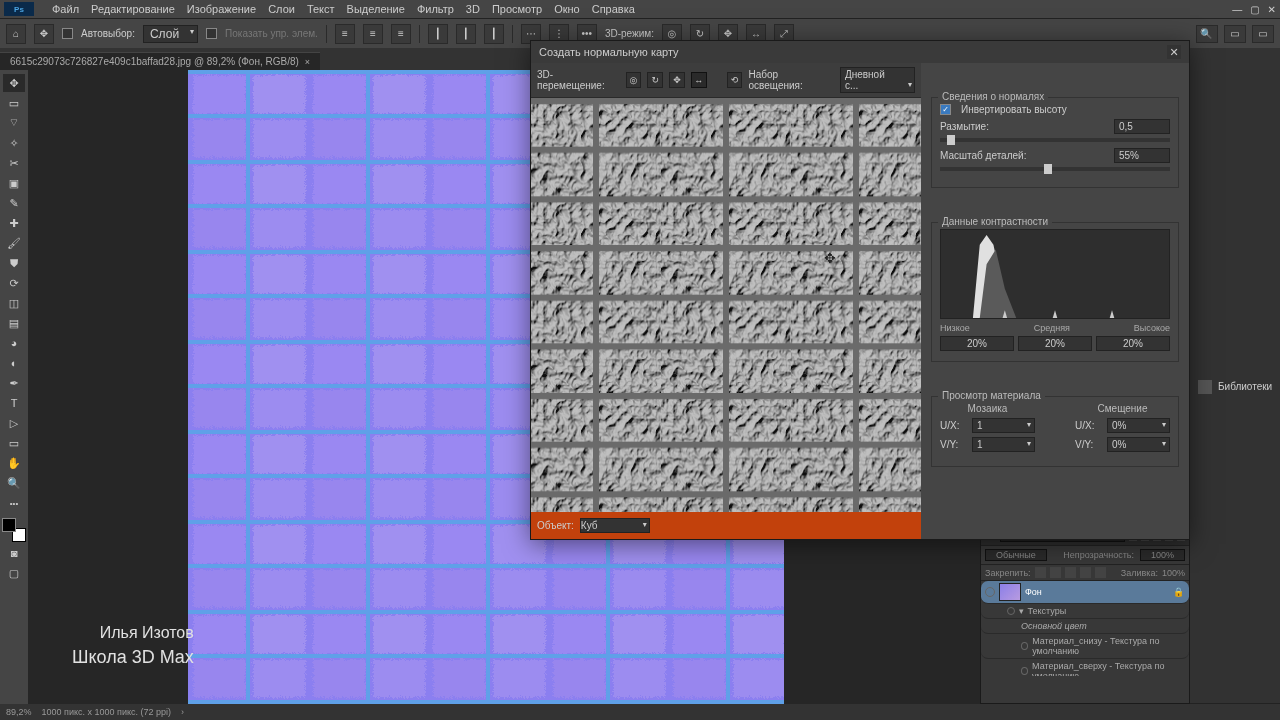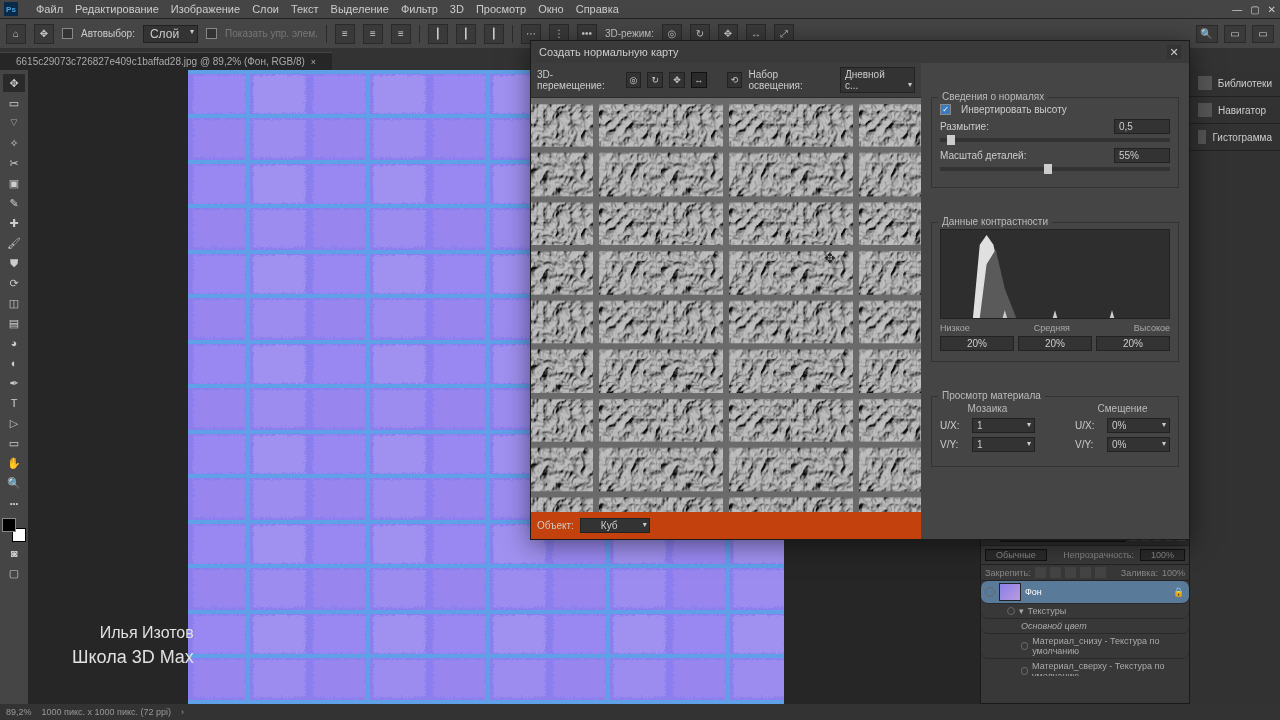--- a/index.html
+++ b/index.html
@@ -1,43 +1,43 @@
 <!DOCTYPE html>
 <html><head>
 <meta charset="utf-8">
 <style>
 * { margin: 0; padding: 0; box-sizing: border-box; font-family: "Segoe UI", Tahoma, sans-serif; }
 body { background: #262626; color: #ccc; width: 1280px; height: 720px; overflow: hidden; font-size: 11px; position: relative; }
 .menubar { background: #454545; height: 18px; display: flex; align-items: center; padding: 0 4px; gap: 12px; font-size: 11px; }
-.menubar .ps-icon { width: 14px; height: 14px; background: #0a2a4a; color: #4aa3e0; display: flex; align-items: center; justify-content: center; font-size: 8px; font-weight: bold; margin-right: 6px; }
+.menubar .ps-icon { width: 30px; height: 14px; background: #0a2a4a; color: #4aa3e0; display: flex; align-items: center; justify-content: center; font-size: 8px; font-weight: bold; margin-right: 6px; }
 .menubar span { cursor: default; }
 .win-controls { margin-left: auto; display: flex; gap: 8px; font-size: 10px; }
 .optbar { background: #454545; height: 30px; border-top: 1px solid #222; display: flex; align-items: center; padding: 0 6px; gap: 8px; font-size: 10px; }
 .optbar .iconbtn { width: 20px; height: 20px; display: flex; align-items: center; justify-content: center; background: #3a3a3a; border: 1px solid #2a2a2a; }
 .optbar .dd { background: #333; border: 1px solid #222; padding: 1px 18px 1px 6px; position: relative; font-size: 12px; }
 .optbar .dd::after { content: "▾"; position: absolute; right: 3px; font-size: 8px; }
 .optbar .chk { width: 11px; height: 11px; border: 1px solid #888; background: #333; display: inline-block; }
 .optbar .sep { width: 1px; height: 18px; background: #2a2a2a; }
 .optbar-right { margin-left: auto; display: flex; gap: 6px; }
 .optbar-right .iconbtn { width: 22px; height: 18px; }
 .doctab-row { background: #333; height: 22px; display: flex; align-items: flex-end; }
-.doctab { background: #262626; padding: 3px 16px; font-size: 10px; color: #aaa; border-top: 1px solid #444; display: flex; gap: 6px; align-items: center; }
+.doctab { background: #262626; padding: 3px 10px; font-size: 10px; color: #aaa; border-top: 1px solid #444; display: flex; gap: 6px; align-items: center; }
 .doctab .x { font-size: 9px; }
 .main { display: flex; height: calc(720px - 18px - 30px - 22px - 16px); }
 .toolbar-left { width: 28px; background: #454545; display: flex; flex-direction: column; align-items: center; padding-top: 4px; gap: 2px; }
 .tool { width: 22px; height: 18px; display: flex; align-items: center; justify-content: center; font-size: 11px; color: #ccc; }
 .tool.sel { background: #2a2a2a; }
 .swatch-pair { position: relative; width: 24px; height: 24px; margin-top: 4px; }
 .swatch-pair .bg { position: absolute; right: 0; bottom: 0; width: 14px; height: 14px; background: #fff; border: 1px solid #000; }
 .swatch-pair .fg { position: absolute; left: 0; top: 0; width: 14px; height: 14px; background: #000; border: 1px solid #888; }
 .canvas-wrap { flex: 1; background: #262626; position: relative; overflow: hidden; }
 .canvas-img { position: absolute; left: 160px; top: 0; width: 596px; height: 640px; }
 .canvas-img svg { width: 100%; height: 100%; }
 .watermark { position: absolute; left: 44px; bottom: 34px; color: #e1e1e1; font-size: 16px; text-align: right; line-height: 1.4; }
-.right-collapsed { width: 90px; background: #323232; display: flex; flex-direction: column; }
+.right-collapsed { width: 90px; background: #323232; display: flex; flex-direction: row; }
 .right-collapsed .rc-item { padding: 6px 8px; font-size: 10px; display: flex; align-items: center; gap: 6px; border-bottom: 1px solid #222; }
 .right-collapsed .rc-ico { width: 14px; height: 14px; background: #555; }
 .right-color { width: 16px; background: #282828; display: flex; flex-direction: column; align-items: center; justify-content: flex-start; padding-top: 6px; }
 .hue-strip { width: 8px; height: 180px; background: linear-gradient(to bottom,#ff0000,#ffff00,#00ff00,#00ffff,#0000ff,#ff00ff,#ff0000); margin-top: 4px; }
 .layers-panel { position: absolute; right: 90px; bottom: 16px; width: 210px; height: 180px; background: #383838; border: 1px solid #1a1a1a; font-size: 10px; }
 .lp-search { background: #2e2e2e; padding: 3px 4px; display: flex; align-items: center; gap: 4px; border-bottom: 1px solid #222; }
 .lp-search input { flex:1; background:#222; border:1px solid #111; color:#999; font-size:9px; padding:1px 3px;}
 .lp-search .mini { width:12px;height:12px;background:#444;}
 .lp-mode { padding: 3px 4px; display: flex; align-items: center; gap: 6px; border-bottom: 1px solid #222; font-size: 9px; color:#888;}
 .lp-mode .dd2 { background:#2a2a2a;border:1px solid #111;padding:0 10px;}
@@ -60,21 +60,21 @@
 .dlg-left { width: 390px; display: flex; flex-direction: column; }
 .dlg-leftbar { background: #3d3d3d; padding: 4px 6px; display: flex; align-items: center; gap: 6px; font-size: 10px; border-bottom: 1px solid #2a2a2a; }
 .dlg-leftbar .tico { width: 16px; height: 16px; display:flex;align-items:center;justify-content:center;background:#333;border:1px solid #222;font-size:9px;}
 .dlg-leftbar .tico.sel { background:#2a2a2a;border-color:#111;}
 .dlg-leftbar .lbl2{margin-left:auto;}
 .dlg-leftbar .dd3{background:#333;border:1px solid #222;padding:1px 14px 1px 4px;position:relative;font-size:10px;}
 .dlg-leftbar .dd3::after{content:"▾";position:absolute;right:2px;font-size:8px;}
 .preview { flex:1; position:relative; overflow:hidden; }
 .preview svg { width:100%; height:100%; }
 .dlg-bottom-left { padding: 6px; display:flex; align-items:center; gap:6px; font-size:10px;}
-.dlg-bottom-left .dd3{background:#333;border:1px solid #222;padding:1px 14px 1px 20px;position:relative;font-size:10px;width:70px;}
+.dlg-bottom-left .dd3{background:#333;border:1px solid #222;padding:1px 14px 1px 0;position:relative;font-size:10px;width:70px;}
 .dlg-bottom-left .dd3::after{content:"▾";position:absolute;right:2px;font-size:8px;}
 .dlg-right { flex:1; background: #454545; padding: 6px 10px; display:flex; flex-direction:column; gap:6px; font-size:10px; }
 .panel-sec { border:1px solid #333; padding:6px 8px 10px; position:relative;margin-top:28px;}
 .panel-sec .legend { position:absolute; top:-7px; left:6px; background:#454545; padding:0 4px; font-size:10px; color:#bbb;}
 .frow { display:flex; align-items:center; gap:6px; margin-bottom:4px;}
 .frow label { flex:1;}
 .frow .val { width:56px; background:#333; border:1px solid #222; text-align:left; padding:1px 4px; font-size:10px;}
 .slider { height:4px; background:#333; position:relative; margin:2px 0 6px;}
 .slider .thumb { position:absolute; top:-3px; width:8px; height:10px; background:#ccc; }
 .chk2 { width:11px;height:11px;border:1px solid #888;background:#3a7abf;display:inline-flex;align-items:center;justify-content:center;font-size:8px;color:#fff;margin-right:4px;}

